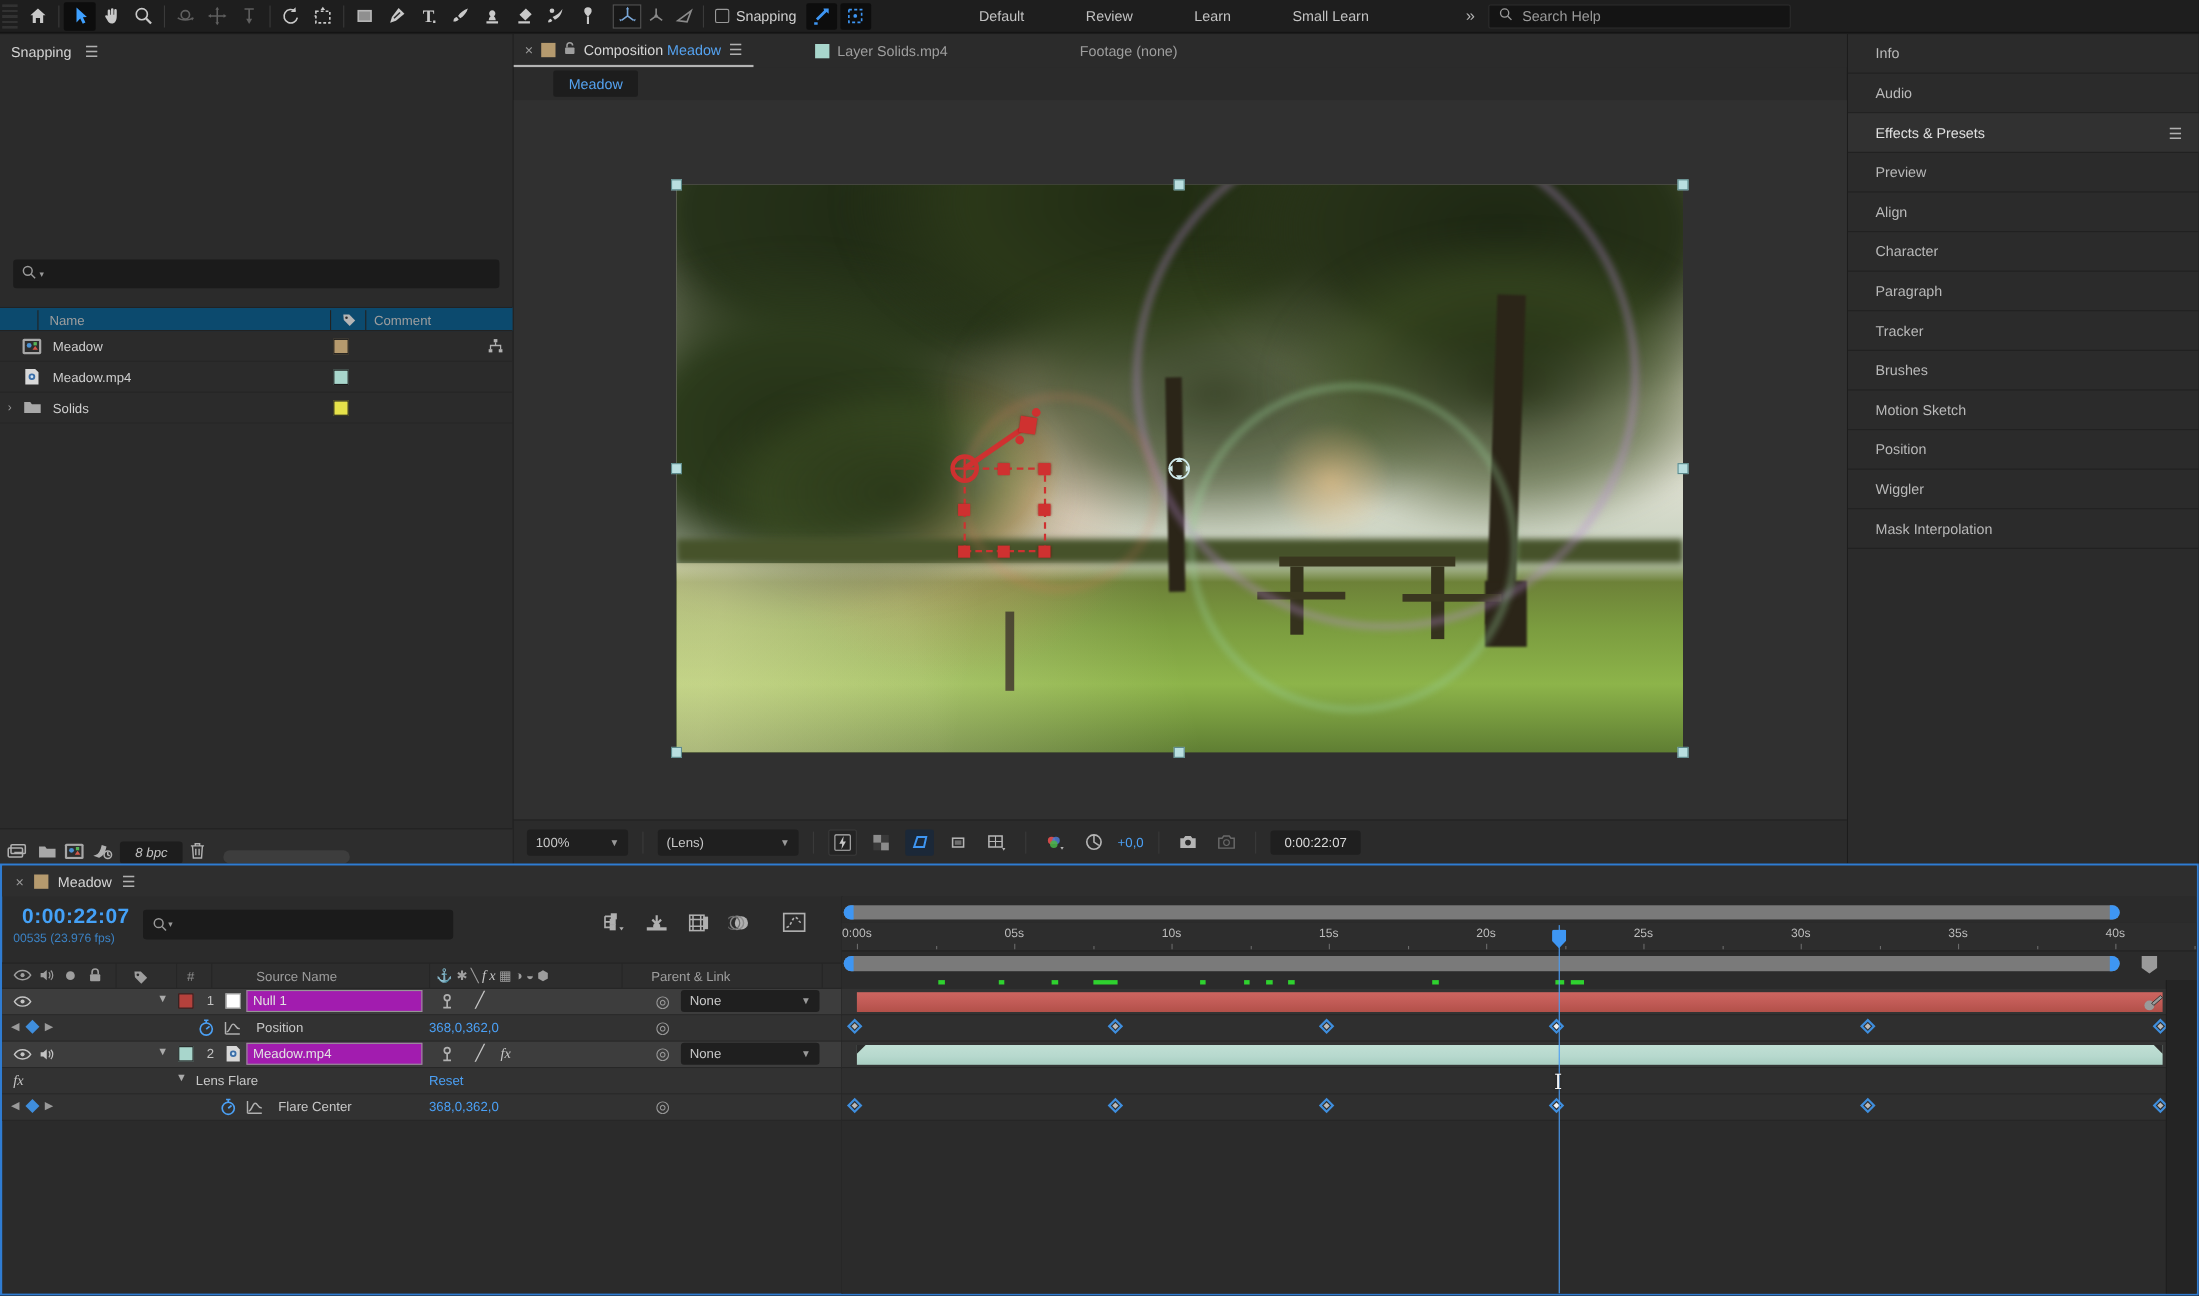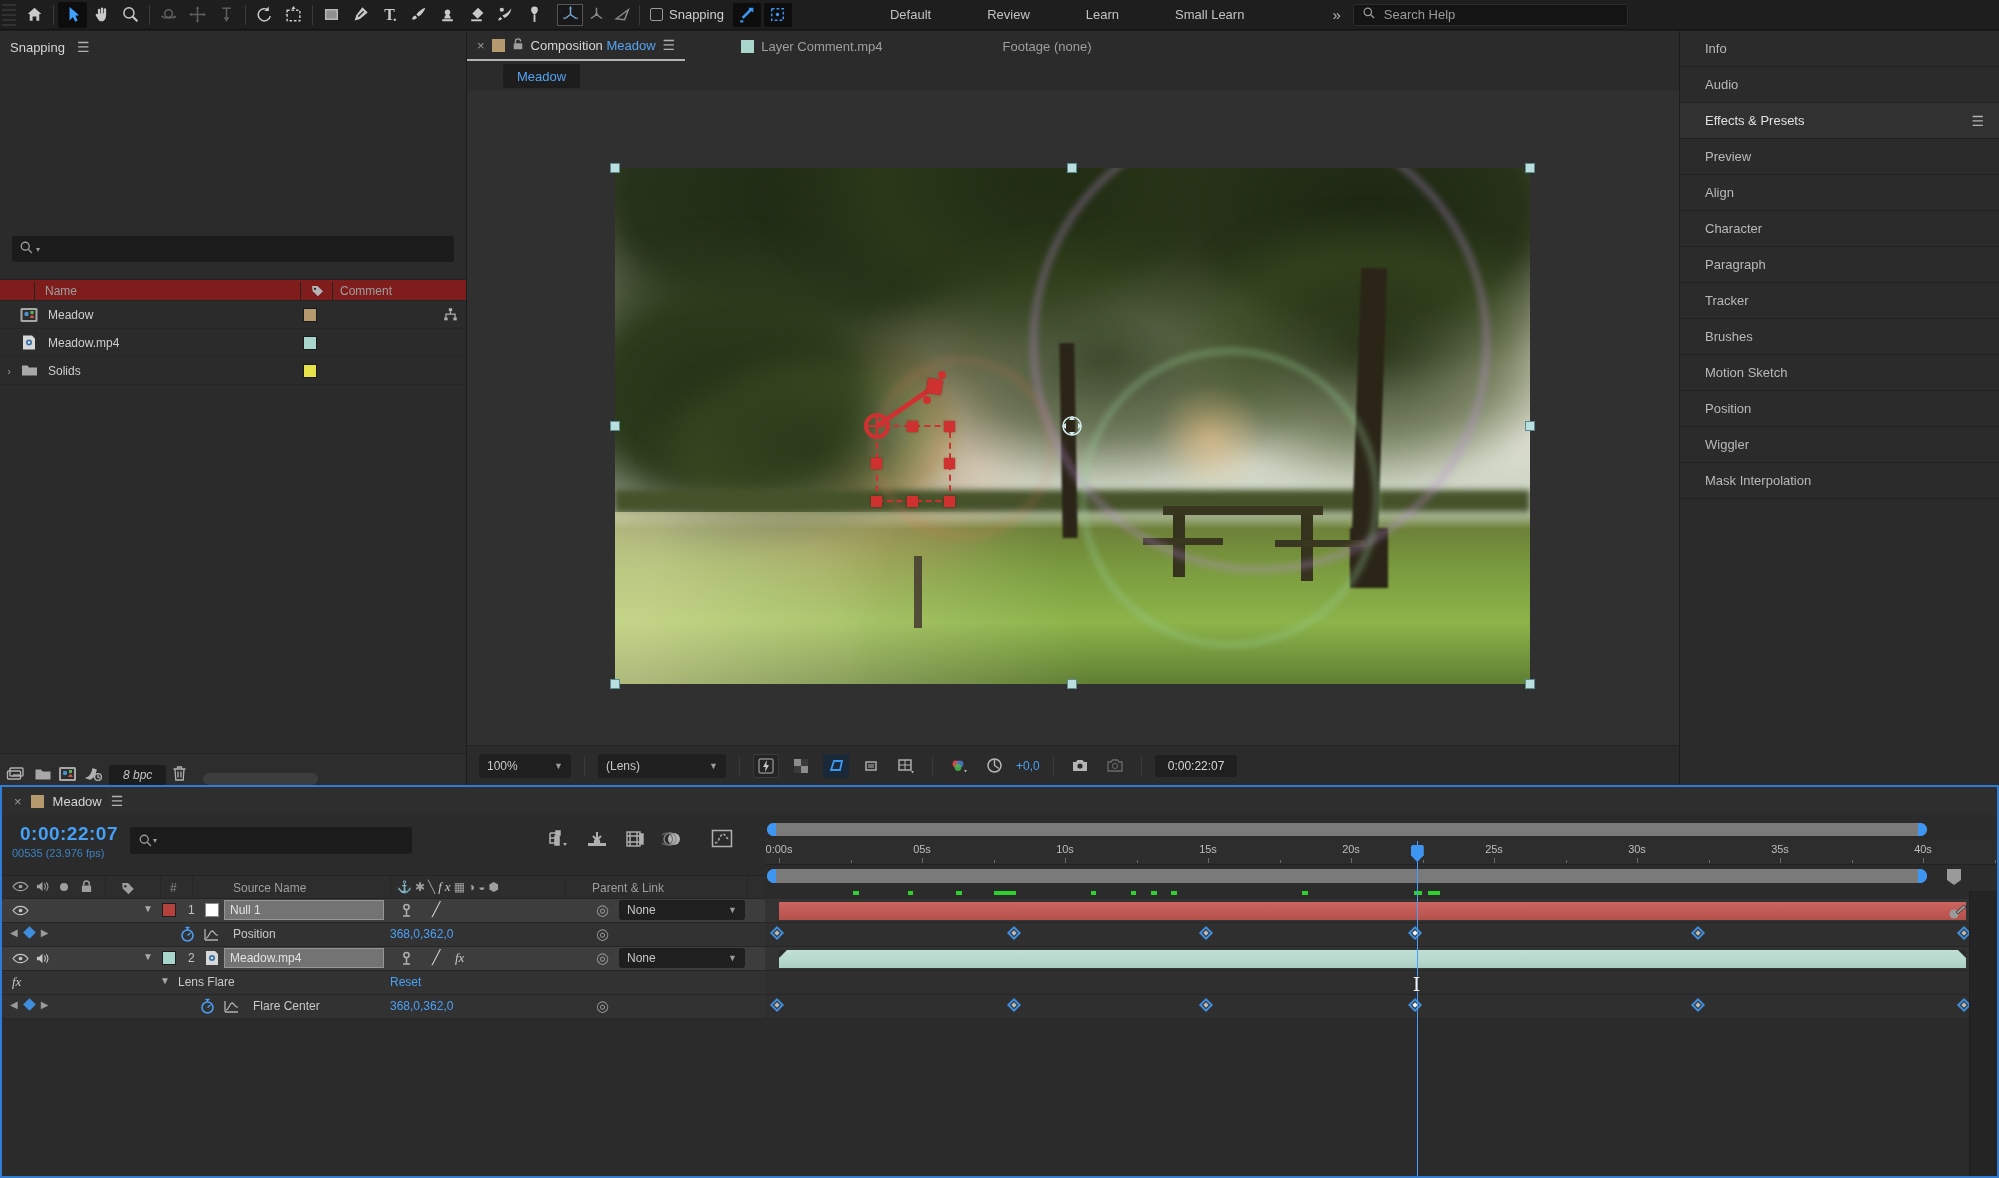--- a/index.html
+++ b/index.html
@@ -28,21 +28,21 @@
   
   .panel { position:absolute; background:#2b2b2b; }
   .panel-title { font-size:13px; color:#d4d4d4; }
   .hamburger { color:#b0b0b0; font-size:14px; }
 
   
   .project-panel { left:0; top:31px; width:466px; height:754px; }
   .pp-head { display:flex; align-items:center; gap:12px; padding:8px 10px; }
   .pp-preview { height:180px; }
   .pp-search { position:absolute; left:12px; top:205px; width:442px; height:26px; background:#1b1b1b; border-radius:3px; display:flex; align-items:center; padding:0 7px; gap:2px; }
-  .pp-cols { position:absolute; left:0; top:248px; width:466px; height:22px; background:#7f1d1d; border-top:1px solid #222; border-bottom:1px solid #222; color:#9e9e9e; }
+  .pp-cols { position:absolute; left:0; top:248px; width:466px; height:22px; background:#0c4a6e; border-top:1px solid #222; border-bottom:1px solid #222; color:#9e9e9e; }
   .pp-col-name { position:absolute; left:45px; top:4px; }
   .pp-col-tag { position:absolute; left:310px; top:3px; }
   .pp-col-comment { position:absolute; left:340px; top:4px; }
   .pp-colline { position:absolute; top:2px; width:1px; height:18px; background:#222; }
   .pp-rows { position:absolute; left:0; top:270px; width:466px; }
   .pp-row { position:relative; height:28px; border-bottom:1px solid #262626; display:flex; align-items:center; }
   .pp-row .caret { width:18px; text-align:center; color:#9a9a9a; font-size:11px; }
   .pp-row .itemicon { width:22px; height:18px; margin-right:8px; display:flex; align-items:center; justify-content:center; }
   .pp-row .ilabel { color:#cfcfcf; }
   .pp-swatch { position:absolute; left:303px; width:14px; height:14px; border:1px solid #1a1a1a; }
@@ -96,21 +96,21 @@
   .tl-tab-row { position:absolute; left:0; top:0; width:100%; height:28px; display:flex; align-items:center; gap:9px; padding:0 12px; background:#2e2e2e; }
   .tl-tc { position:absolute; left:18px; top:36px; color:#44a1f7; font-size:19px; font-weight:bold; letter-spacing:.5px; }
   .tl-tc-sub { position:absolute; left:10px; top:60px; color:#3b82c4; font-size:11px; }
   .tl-search { position:absolute; left:128px; top:40px; width:282px; height:27px; background:#1b1b1b; border-radius:3px; display:flex; align-items:center; padding:0 8px; }
   .tl-icons { position:absolute; top:42px; display:flex; gap:17px; align-items:center; }
   .tl-colhead { position:absolute; left:0; top:88px; width:763px; height:24px; background:#2d2d2d; border-top:1px solid #242424; border-bottom:1px solid #242424; color:#9e9e9e; }
   .tl-row { position:absolute; left:0; width:763px; height:24px; border-bottom:1px solid #272727; }
   .tl-row.layer { background:#3d3d3d; }
   .tl-row.prop { background:#323232; }
   .rowicon { position:absolute; top:3px; }
-  .namebox { position:absolute; left:222px; top:1px; width:160px; height:20px; background:#737373; border:1px solid #969696; display:flex; align-items:center; padding:0 5px; color:#e2e2e2; }
+  .namebox { position:absolute; left:222px; top:1px; width:160px; height:20px; background:#a21caf; border:1px solid #969696; display:flex; align-items:center; padding:0 5px; color:#e2e2e2; }
   .chip { position:absolute; left:160px; top:4px; width:14px; height:14px; border:1px solid #1d1d1d; }
   .lidx { position:absolute; left:186px; top:4px; color:#c2c2c2; }
   .vcaret { position:absolute; left:141px; top:4px; color:#aaa; font-size:10px; }
   .propname { position:absolute; left:231px; top:4px; color:#c8c8c8; }
   .propval { position:absolute; left:388px; top:4px; color:#4ba0f5; }
   .kfnav { position:absolute; left:8px; top:4px; display:flex; gap:7px; align-items:center; color:#9a9a9a; font-size:10px; }
   .kfnav .kdia { width:9px; height:9px; background:#3f8edd; transform:rotate(45deg); }
   .whip { position:absolute; left:594px; top:2px; color:#9a9a9a; font-size:15px; }
   .nonedd { position:absolute; left:617px; top:1px; width:126px; height:20px; }
   .sw { position:absolute; top:3px; color:#b0b0b0; }
@@ -411,21 +411,21 @@
           <span class="tab-swatch" style="background:#b59a6e;"></span>
           <span><svg width="12" height="14" viewBox="0 0 14 16">
               <rect x="2" y="7" width="10" height="7" rx="1" fill="#9e9e9e"></rect>
               <path d="M4 7V5a3 3 0 016 0" fill="none" stroke="#9e9e9e" stroke-width="1.6"></path>
             </svg></span>
           <span>Composition <span style="color:#55a3f1">Meadow</span></span>
           <span class="hamburger">☰</span>
         </div>
         <div class="cp-tab" style="margin-left: 46px;">
           <span class="tab-swatch" style="background:#a8d6cc;"></span>
-          <span>Layer Comment.mp4</span>
+          <span>Layer Solids.mp4</span>
         </div>
         <div class="cp-tab" style="margin-left: 100px;">
           <span>Footage (none)</span>
         </div>
       </div>
     <div class="cp-crumb">Meadow</div>
 
     <div class="cp-view">
       <div class="comp-img">
 

